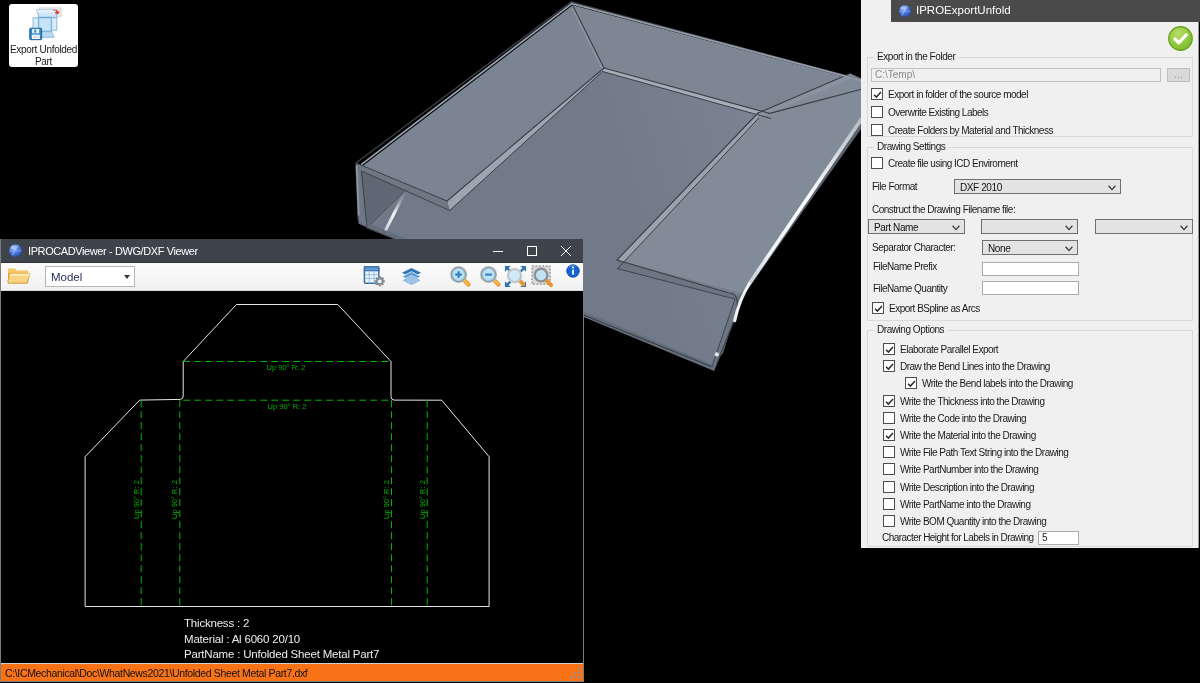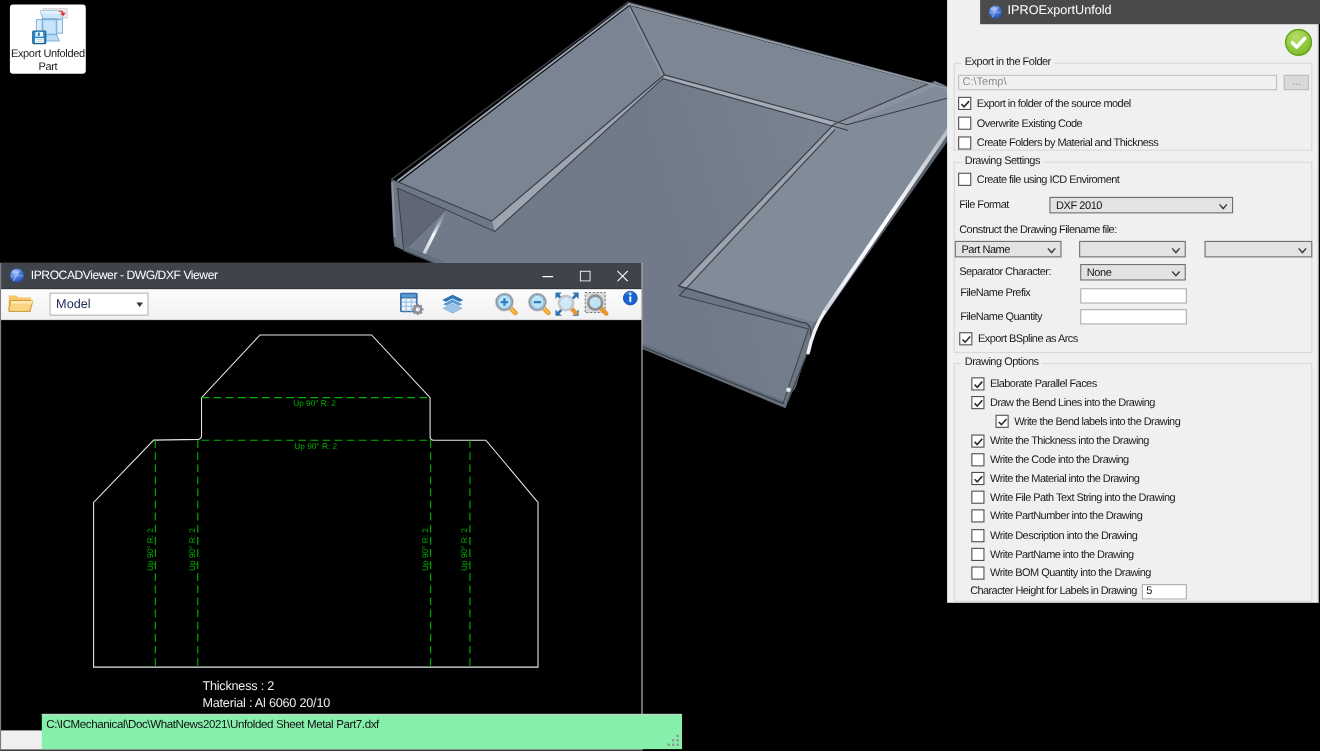--- a/index.html
+++ b/index.html
@@ -17,21 +17,21 @@
 .v-title .ico { position:absolute; left:7px; top:4px; }
 .winbtns { position:absolute; right:0; top:0; height:24px; display:flex; }
 .winbtn { width:34px; height:24px; position:relative; }
 .winbtn svg { position:absolute; left:50%; top:50%; transform:translate(-50%,-50%); }
 .v-toolbar { position:absolute; left:0; top:24px; width:100%; height:28px; background:linear-gradient(#fcfcfc,#f1f1f2); border-bottom:1px solid #d9d9d9; }
 .v-toolbar .tbico { position:absolute; top:2px; width:24px; height:24px; }
 .combo { position:absolute; left:44px; top:3px; width:90px; height:21px; background:#fff; border:1px solid #b6b6b6;padding-left:47px; }
 .combo .ctext { position:absolute; left:5px; top:3.5px; font-size:11.5px; color:#1e2a52; }
 .combo .carr { position:absolute; right:4px; top:8px; width:0; height:0; border-left:3.5px solid transparent; border-right:3.5px solid transparent; border-top:4.5px solid #333; }
 .v-canvas { position:absolute; left:0; top:52px; width:582px; height:373px; background:#000; }
-.v-status { position:absolute; left:0; bottom:0; width:100%; height:32px; background:#86efac; border-top:1px solid #d0d0d0;margin-left:37px; }
+.v-status { position:absolute; left:0; bottom:0; width:100%; height:18px; background:#f97316; border-top:1px solid #d0d0d0; }
 .v-status .path { position:absolute; left:4px; top:3px; font-size:10.5px; letter-spacing:-0.35px; color:#111; }
 .grip { position:absolute; right:2px; bottom:2px; width:12px; height:12px; }
 .bend { stroke:#00b400; stroke-width:1; stroke-dasharray:7 4; }
 .bendlab { fill:#00b400; font-size:7.5px; font-family:"Liberation Sans",sans-serif; }
 .info { fill:#ededed; font-size:11.5px; letter-spacing:-0.2px; font-family:"Liberation Sans",sans-serif; }
 
 
 .dialog { left:861px; top:0; width:338px; height:548px; background:#f0f0f0; border-right:1px solid #9a9a9a; }
 .d-title { position:absolute; left:0; top:0; width:100%; height:22px; background:#4a4a4a;margin-left:30px; }
 .d-title .ttl { position:absolute; left:25px; top:4px; font-size:11.5px; color:#fff; }
@@ -340,21 +340,21 @@
   <div class="cbrow checked" style="left:10px;top:88px">
   <span class="cbbox">
         <svg viewBox="0 0 12 12" class="cbsvg">
           <polyline points="2.2,6.2 4.8,8.8 9.8,3.2"></polyline>
         </svg>
       </span>
   <span class="cblabel ">Export in folder of the source model</span>
 </div>
   <div class="cbrow " style="left:10px;top:106px">
   <span class="cbbox"></span>
-  <span class="cblabel ">Overwrite Existing Code</span>
+  <span class="cblabel ">Overwrite Existing Labels</span>
 </div>
   <div class="cbrow " style="left:10px;top:124px">
   <span class="cbbox"></span>
   <span class="cblabel ">Create Folders by Material and Thickness</span>
 </div>
 
   <div class="grp" style="left:6px;top:147px;width:326px;height:174px">
     <span class="glabel">Drawing Settings</span>
   </div>
   <div class="cbrow " style="left:10px;top:157px">
@@ -409,21 +409,21 @@
 
   <div class="grp" style="left:6px;top:330px;width:326px;height:217px">
     <span class="glabel">Drawing Options</span>
   </div>
   <div class="cbrow checked" style="left:22px;top:343px">
   <span class="cbbox">
         <svg viewBox="0 0 12 12" class="cbsvg">
           <polyline points="2.2,6.2 4.8,8.8 9.8,3.2"></polyline>
         </svg>
       </span>
-  <span class="cblabel ">Elaborate Parallel Faces</span>
+  <span class="cblabel ">Elaborate Parallel Export</span>
 </div>
   <div class="cbrow checked" style="left:22px;top:360.2px">
   <span class="cbbox">
         <svg viewBox="0 0 12 12" class="cbsvg">
           <polyline points="2.2,6.2 4.8,8.8 9.8,3.2"></polyline>
         </svg>
       </span>
   <span class="cblabel ">Draw the Bend Lines into the Drawing</span>
 </div>
   <div class="cbrow checked" style="left:44px;top:377.4px">

